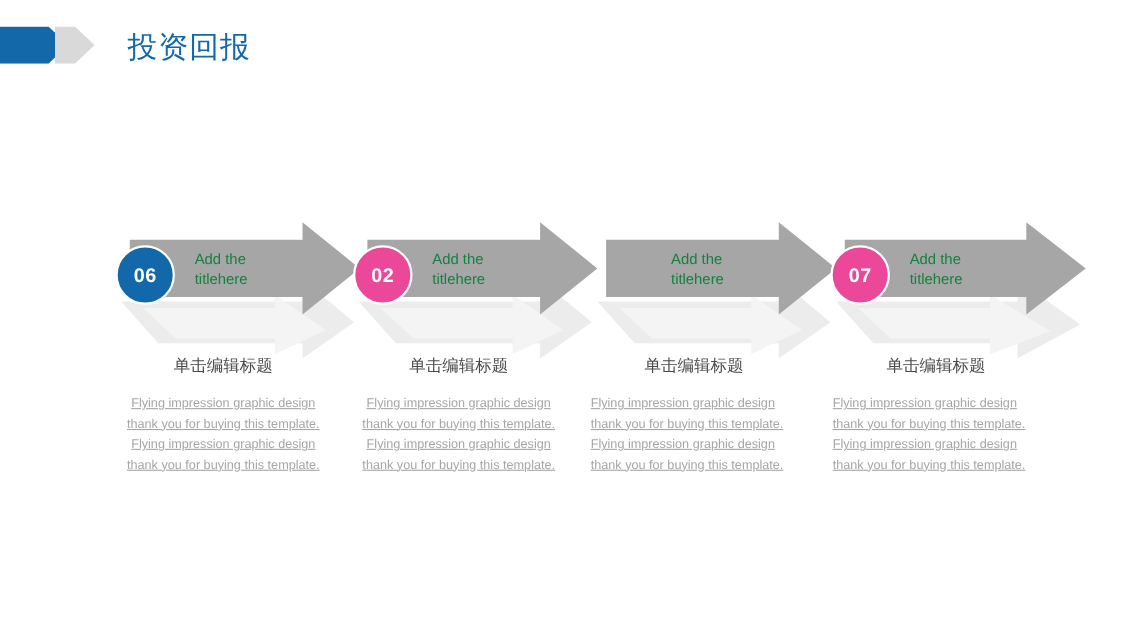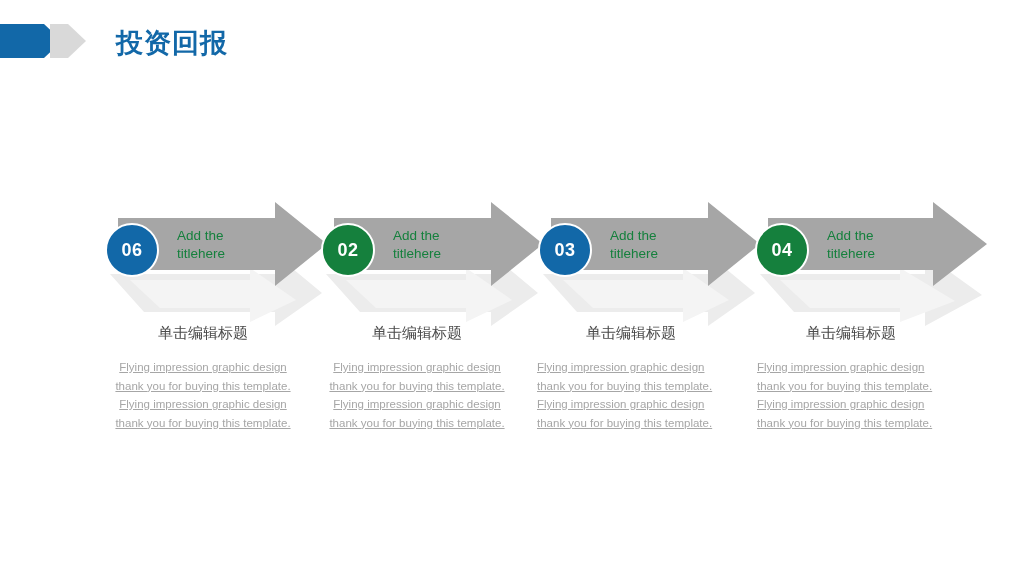--- a/index.html
+++ b/index.html
@@ -33,21 +33,20 @@
   }
   #slide-title {
     position: absolute;
     left: 116px;
     top: 26px;
     font-size: 27px;
     line-height: 34px;
     letter-spacing: 1px;
     color: #1268a8;
     white-space: nowrap;
-    font-weight: bold;
   }
 
   
   #process-row {
     position: absolute;
     left: 0;
     top: 196px;
     width: 1024px;
     height: 130px;
   }
@@ -83,21 +82,21 @@
     display: flex;
     align-items: center;
     justify-content: center;
     color: #ffffff;
     font-size: 18px;
     font-weight: bold;
     letter-spacing: 0.5px;
     z-index: 3;
   }
   .step-badge.badge-blue { background: #1268a8; }
-  .step-badge.badge-cyan { background: #15803d; }
+  .step-badge.badge-cyan { background: #ec4899; }
 
   .step-label {
     position: absolute;
     left: 77px;
     top: 31px;
     width: 92px;
     color: #15803d;
     font-size: 13.5px;
     line-height: 18px;
     z-index: 3;
@@ -203,42 +202,41 @@
           <polygon points="10,78 175,78 175,58 222,97 175,130 175,116 44,116" fill="#ececec"></polygon>
           <polygon points="30,84 150,84 150,72 196,104 150,126 150,112 60,112" fill="#f4f4f4"></polygon>
         </g>
       </svg>
     </div>
     <div class="step-arrow">
       <svg width="250" height="130" viewBox="0 0 250 130" xmlns="http://www.w3.org/2000/svg">
         <polygon points="18,22 175,22 175,6 227,48 175,90 175,74 18,74" fill="#a6a6a6"></polygon>
       </svg>
     </div>
-    <div class="step-badge badge-blue">03</div>
     <div class="step-label">
       <span class="lbl-line">Add the</span>
       <span class="lbl-line">titlehere</span>
     </div>
   </div>
 
   <div class="process-step" style="left:750px;">
     <div class="step-shadow">
       <svg width="250" height="130" viewBox="0 0 250 130" xmlns="http://www.w3.org/2000/svg">
         <g>
           <polygon points="10,78 175,78 175,58 232,99 175,130 175,116 44,116" fill="#ececec"></polygon>
           <polygon points="30,84 150,84 150,72 205,105 150,126 150,112 60,112" fill="#f4f4f4"></polygon>
         </g>
       </svg>
     </div>
     <div class="step-arrow">
       <svg width="250" height="130" viewBox="0 0 250 130" xmlns="http://www.w3.org/2000/svg">
         <polygon points="18,22 183,22 183,6 237,48 183,90 183,74 18,74" fill="#a6a6a6"></polygon>
       </svg>
     </div>
-    <div class="step-badge badge-cyan">04</div>
+    <div class="step-badge badge-cyan">07</div>
     <div class="step-label">
       <span class="lbl-line">Add the</span>
       <span class="lbl-line">titlehere</span>
     </div>
   </div>
 
 </div>
 
 <div id="detail-row">
 

